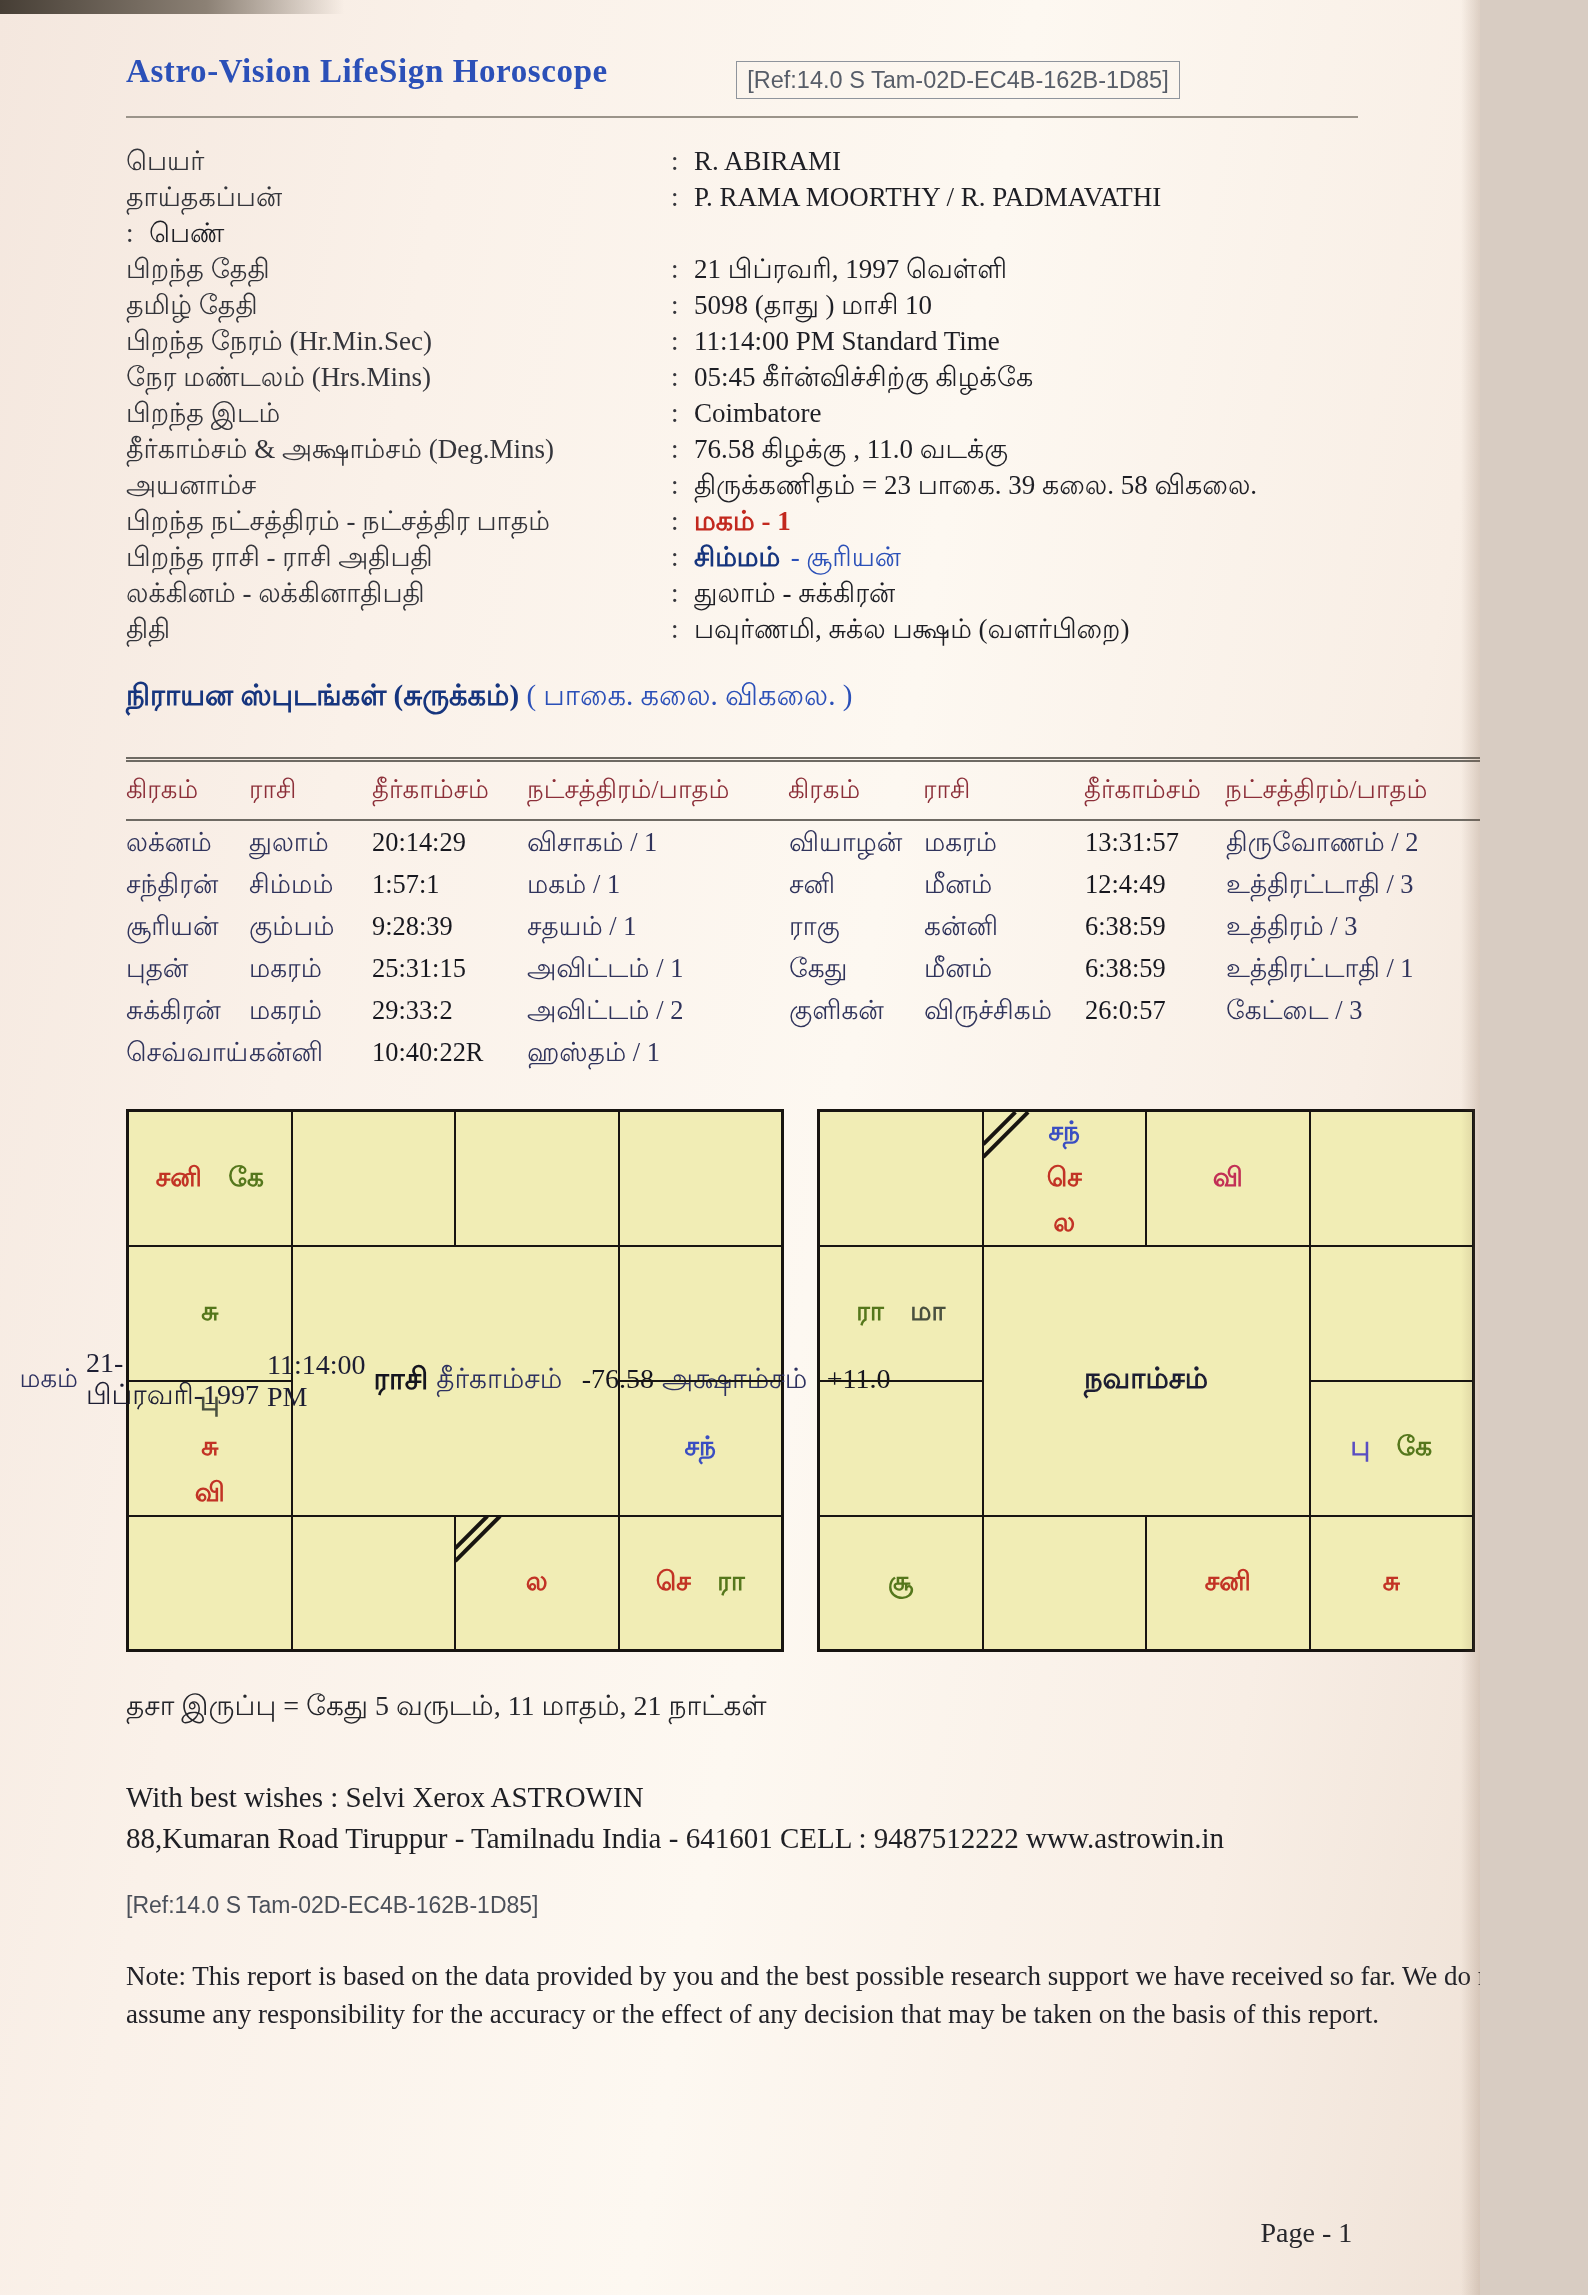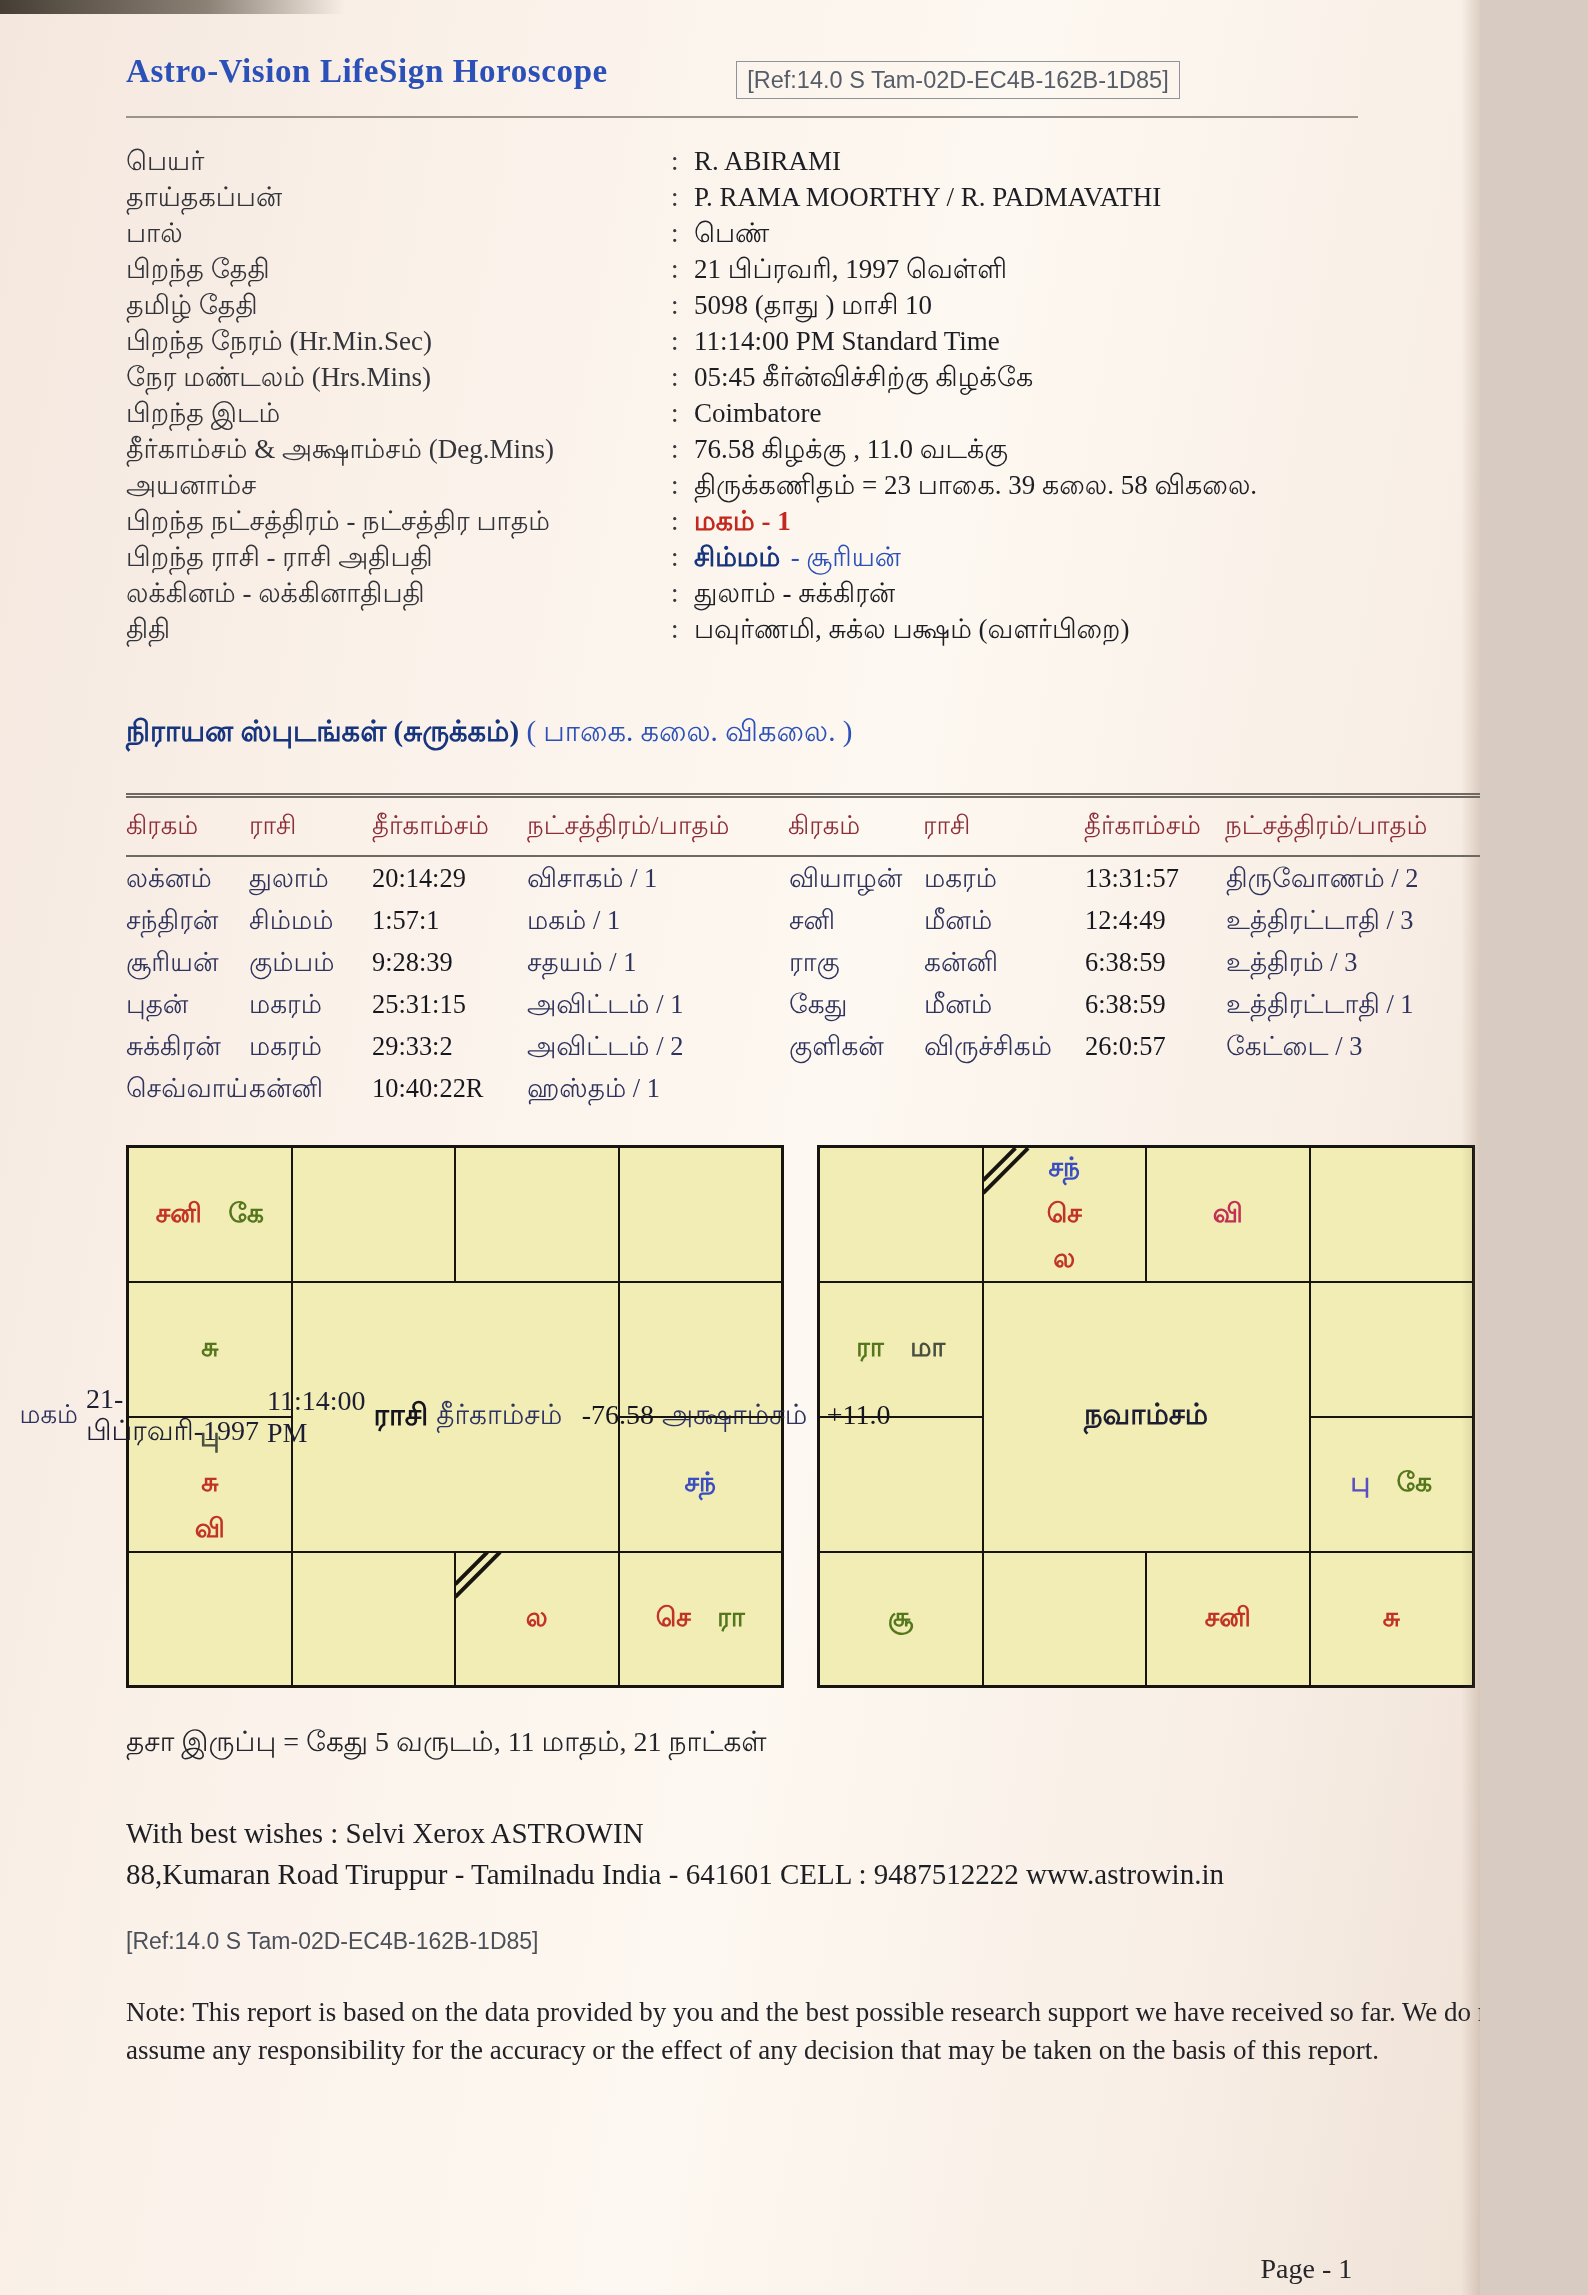--- a/index.html
+++ b/index.html
@@ -22,21 +22,21 @@
   
   .drow{display:flex;font-size:27px;line-height:36px;}
   .dlabel{flex:none;width:545px;color:#34353b;}
   .dcolon{flex:none;width:23px;color:#34353b;}
   .dvalue{color:#1e1f25;}
   .red{color:#c2281e;font-weight:bold;}
   .navy{color:#16357e;font-weight:bold;}
   .blue{color:#2b50b8;}
 
   
-  .sec-title{margin-top:68px;font-size:29px;}
+  .sec-title{margin-top:32px;font-size:29px;}
   .sec-main{color:#16357e;font-weight:bold;}
   .sec-paren{color:#2b50b8;}
 
   
   .sputa{margin-top:41px;width:1354px;border-top:5.2px double #6e6a63;padding-top:4.6px;}
   .thead{display:flex;color:#8c2f39;font-size:26px;border-bottom:2.3px solid #6e6a63;
         padding:8px 0 11.5px 0;}
   .tbody{display:flex;}
   .tgl{width:663px;flex:none;}
   .tgr{width:692px;flex:none;}
@@ -95,21 +95,20 @@
           <span class="dlabel">பெயர்</span>
           <span class="dcolon">:</span>
           <span class="dvalue">R. ABIRAMI</span>
         </div>
       <div class="drow">
           <span class="dlabel">தாய்தகப்பன்</span>
           <span class="dcolon">:</span>
           <span class="dvalue">P. RAMA MOORTHY / R. PADMAVATHI</span>
         </div>
       <div class="drow">
-          <span class="dlabel">பால்</span>
           <span class="dcolon">:</span>
           <span class="dvalue">பெண்</span>
         </div>
       <div class="drow">
           <span class="dlabel">பிறந்த தேதி</span>
           <span class="dcolon">:</span>
           <span class="dvalue">21 பிப்ரவரி, 1997 வெள்ளி</span>
         </div>
       <div class="drow">
           <span class="dlabel">தமிழ் தேதி</span>

